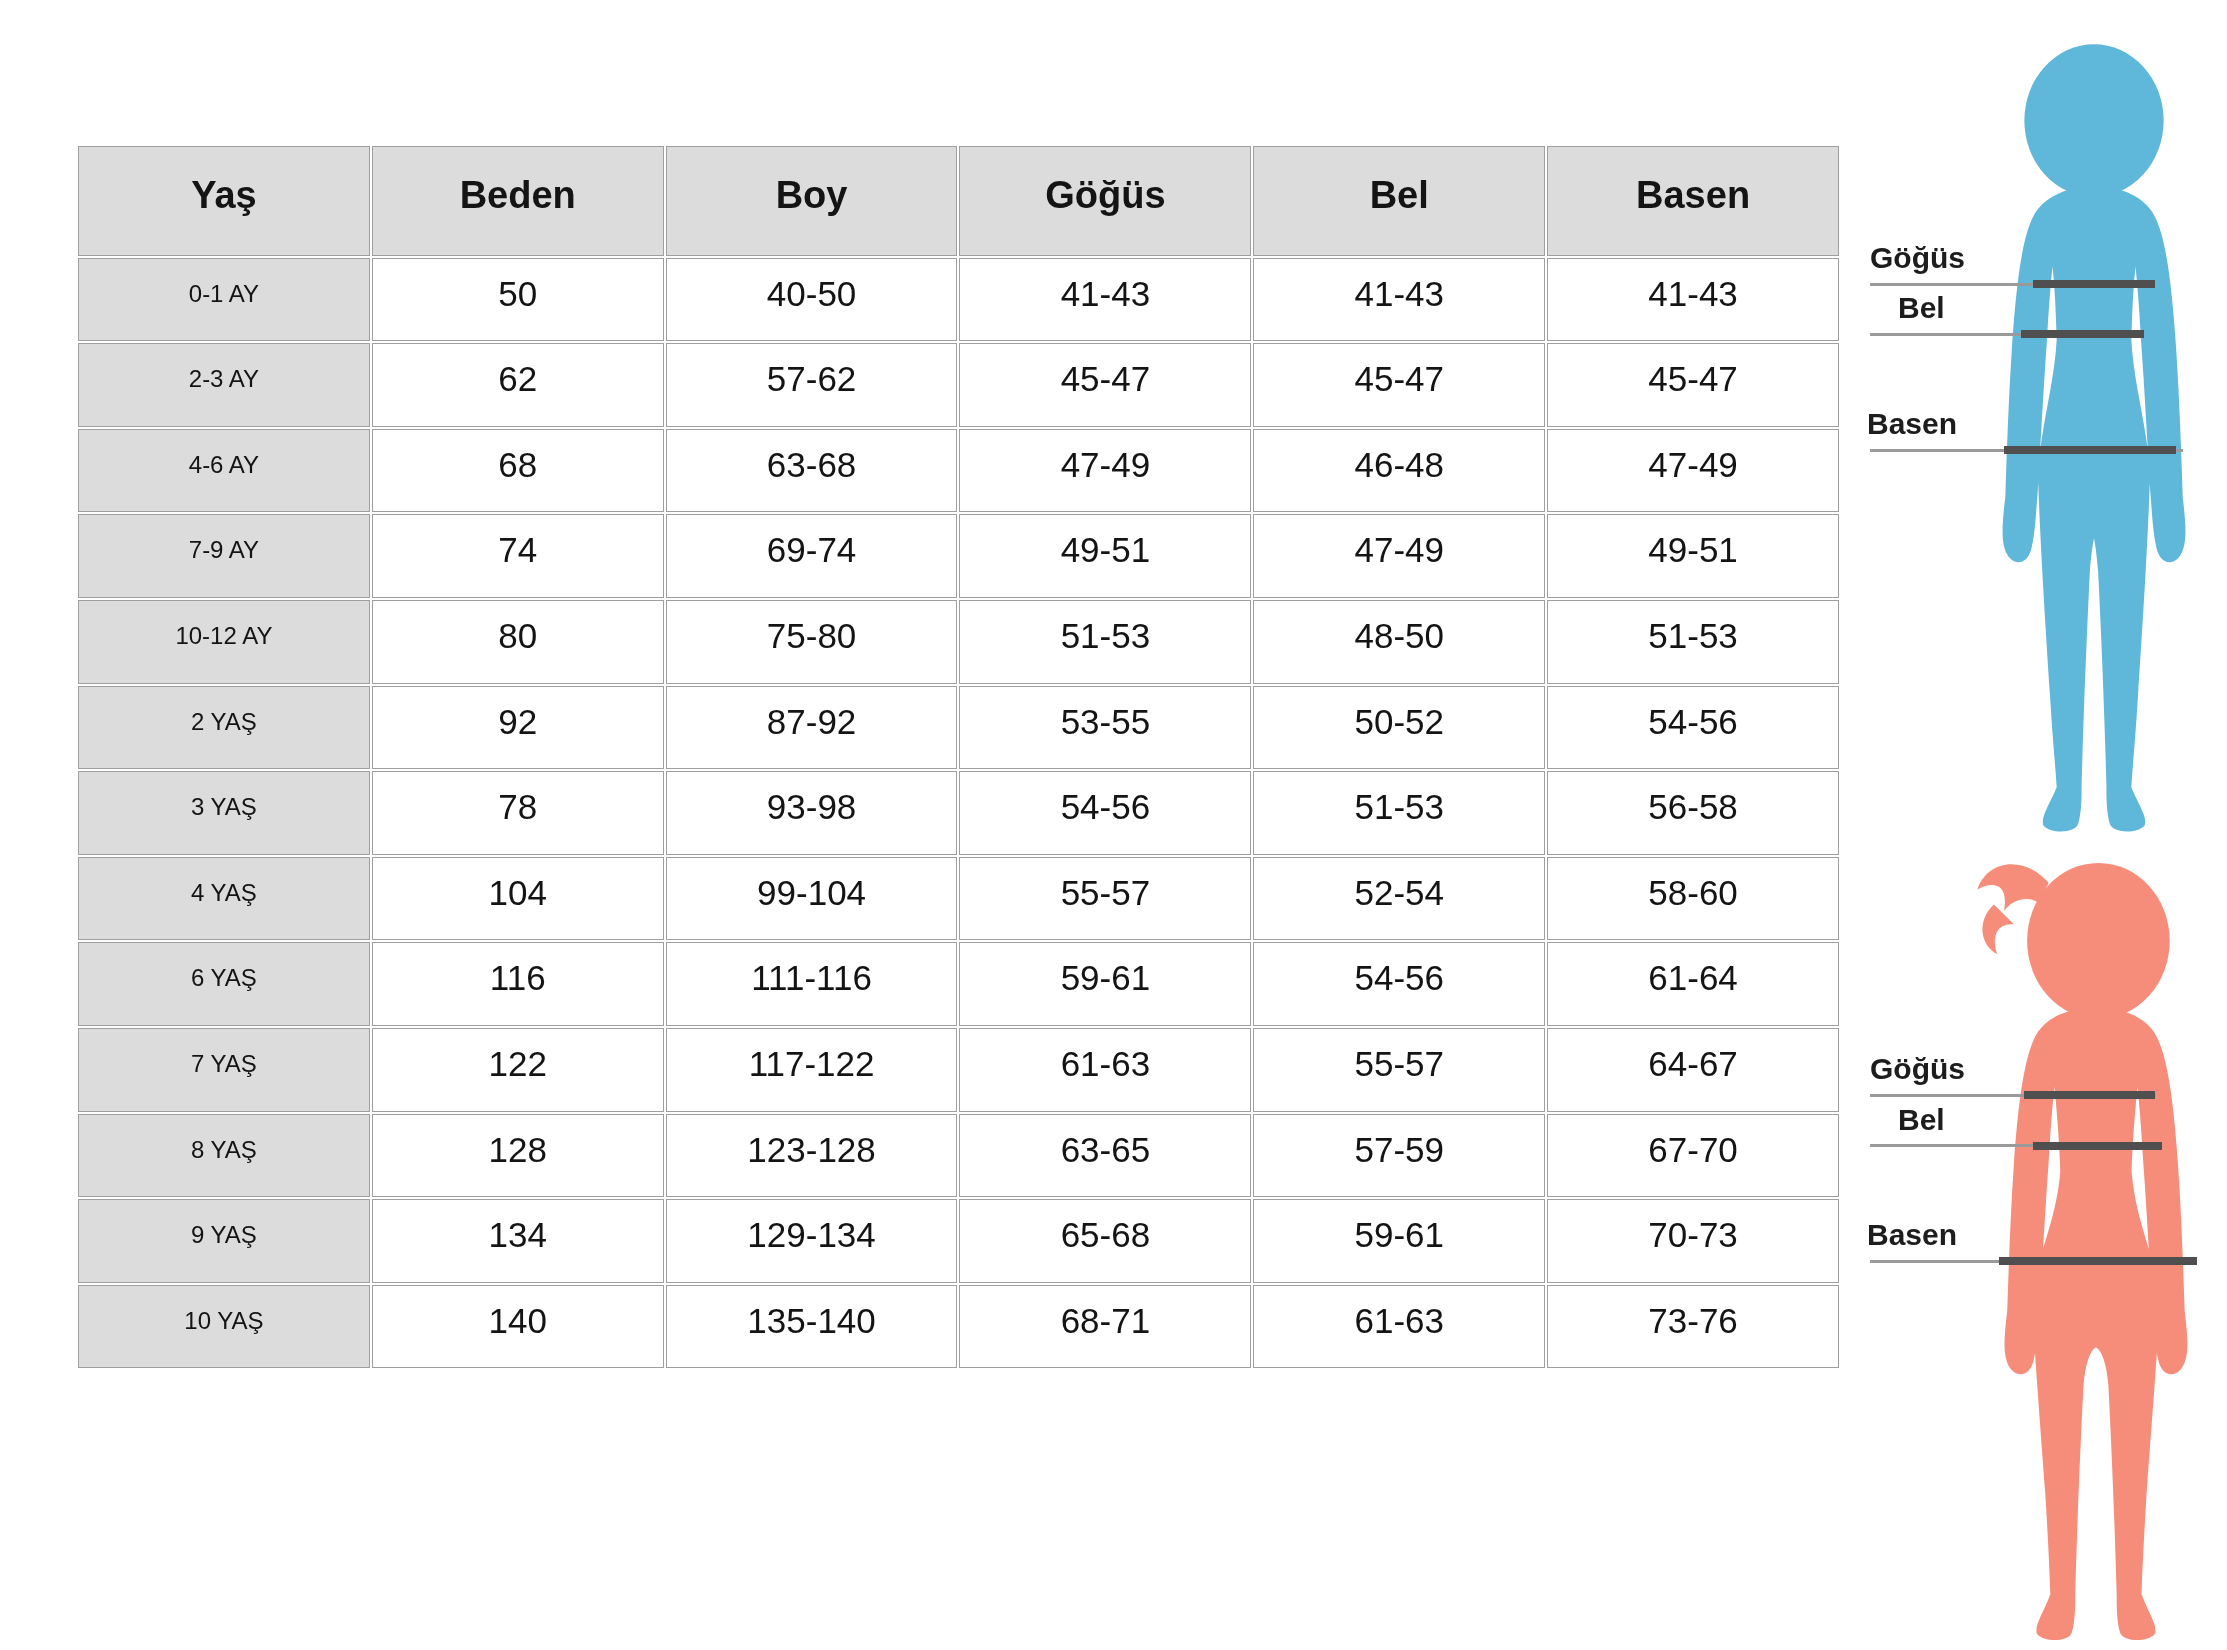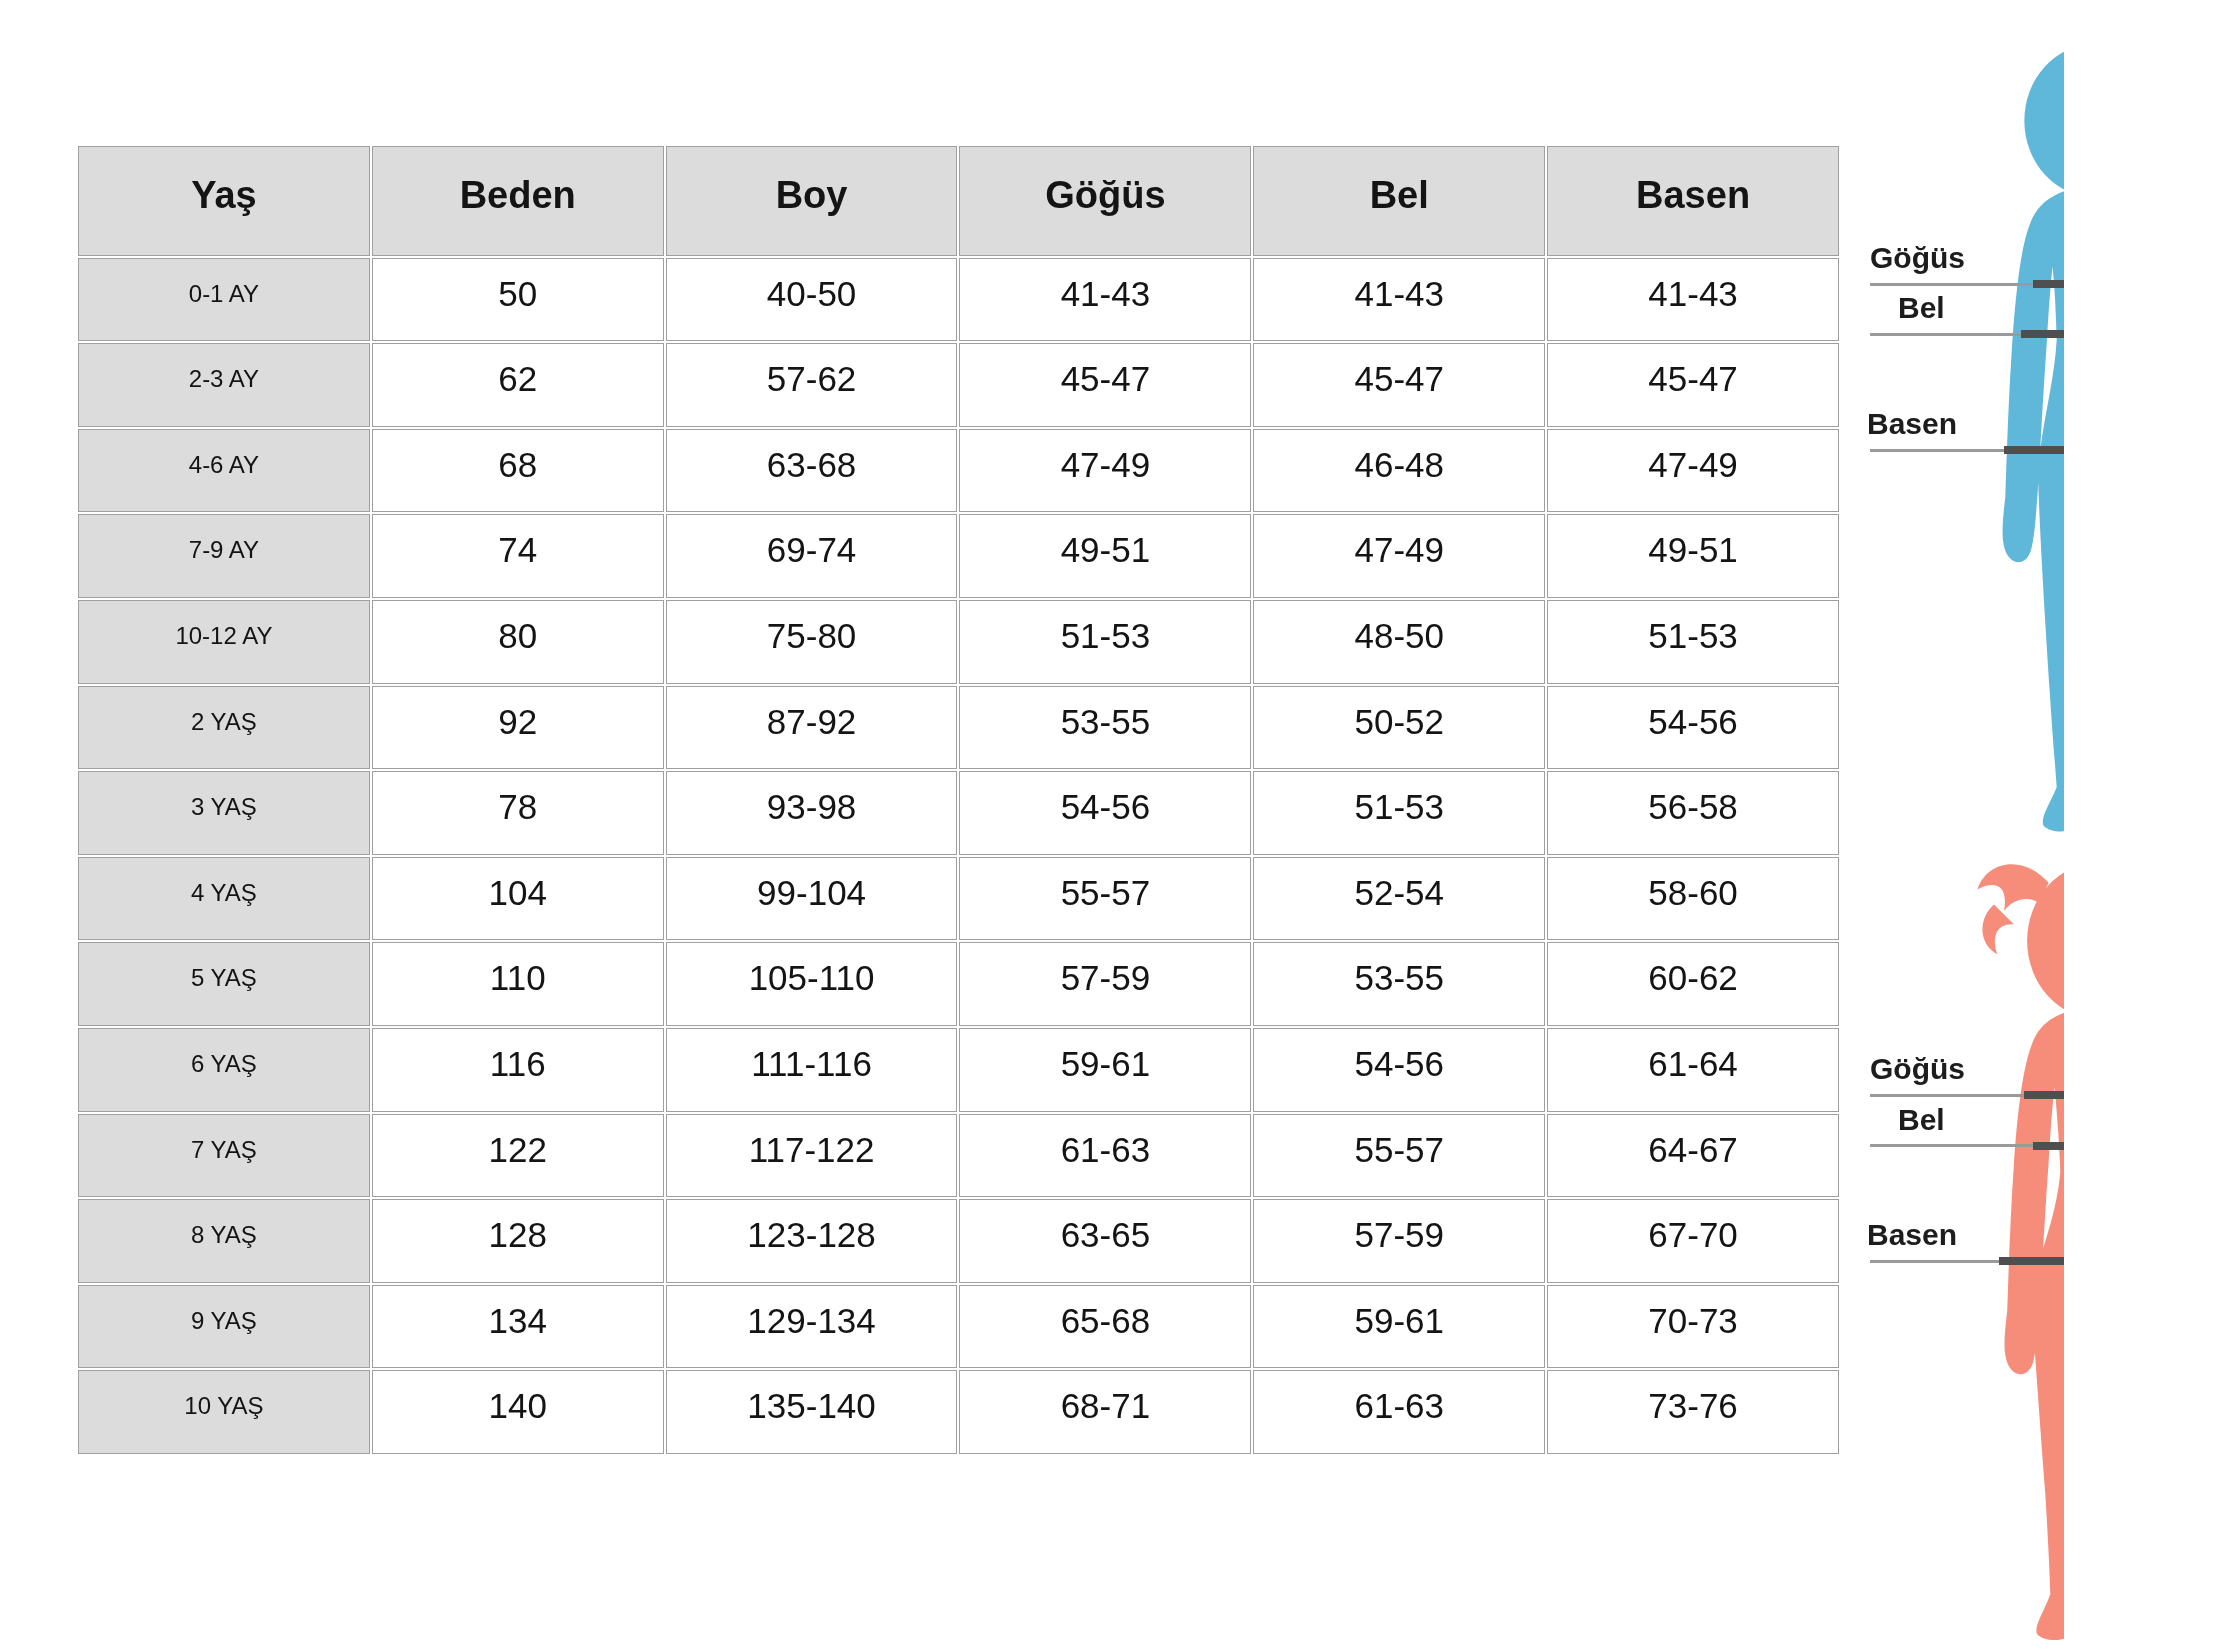--- a/index.html
+++ b/index.html
@@ -1,18 +1,18 @@
 <!DOCTYPE html>
 <html style="font-size:13.3px"><head>
 <meta charset="utf-8">
 <style>
   html,body{margin:0;padding:0;background:#ffffff;}
   .canvas{
     position:relative;
-    width:2064px;
+    width:2227px;
     height:1650px;
     background:#ffffff;
     font-family:"Liberation Sans", sans-serif;
     color:#141414;
     overflow:hidden;
   }
 
   
   table.size-table{
     position:absolute;
@@ -146,28 +146,20 @@
       <td>51-53</td>
       <td>56-58</td>
     </tr>
         <tr>
       <th class="rowhead">4 YAŞ</th>
       <td>104</td>
       <td>99-104</td>
       <td>55-57</td>
       <td>52-54</td>
       <td>58-60</td>
-    </tr>
-        <tr>
-      <th class="rowhead">5 YAŞ</th>
-      <td>110</td>
-      <td>105-110</td>
-      <td>57-59</td>
-      <td>53-55</td>
-      <td>60-62</td>
     </tr>
         <tr>
       <th class="rowhead">6 YAŞ</th>
       <td>116</td>
       <td>111-116</td>
       <td>59-61</td>
       <td>54-56</td>
       <td>61-64</td>
     </tr>
         <tr>

